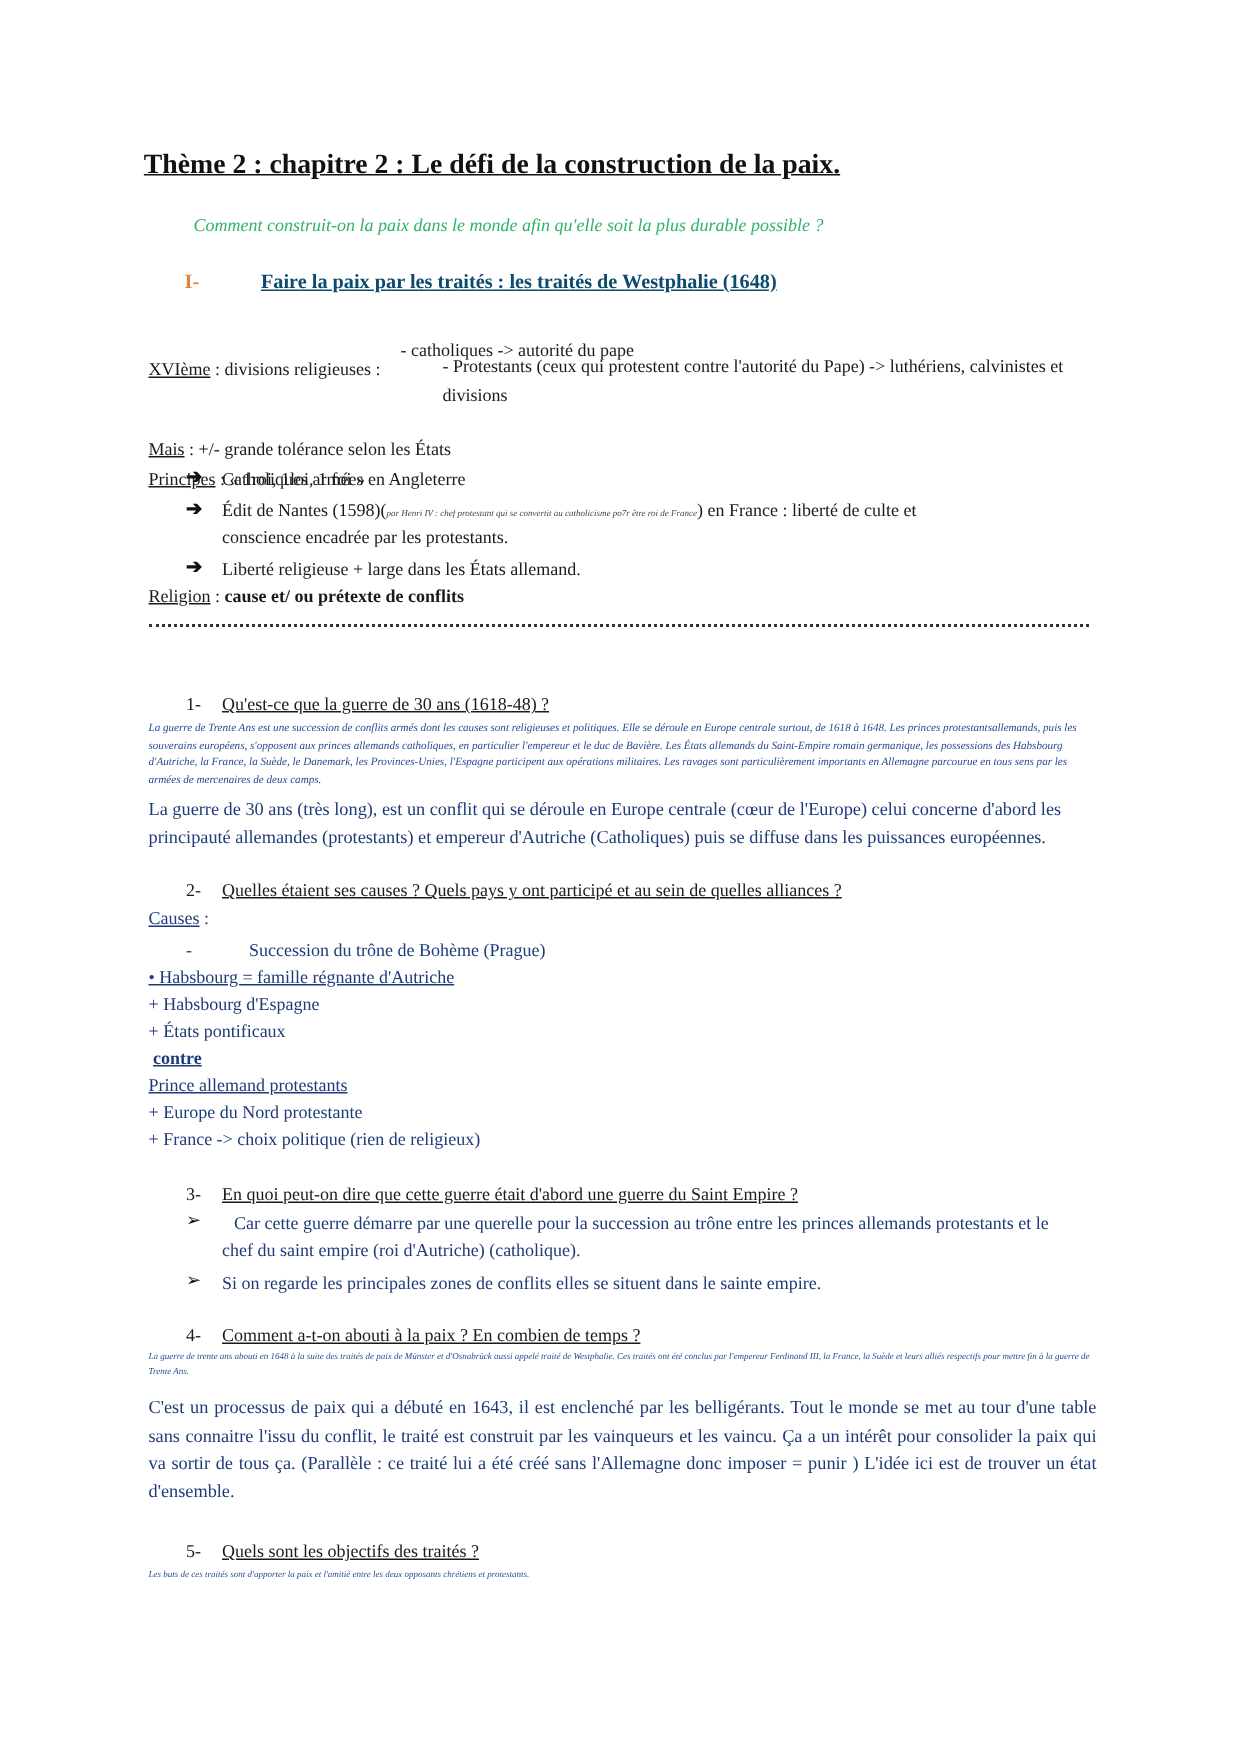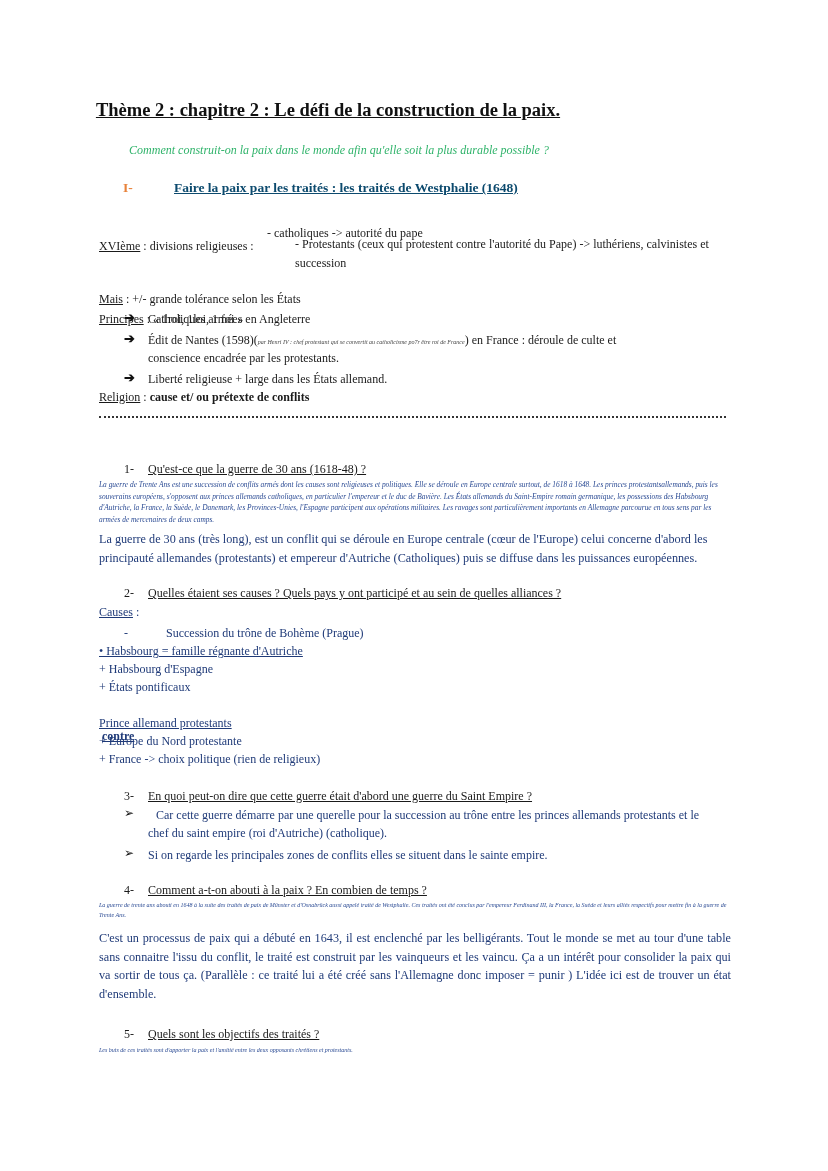--- a/index.html
+++ b/index.html
@@ -13,21 +13,21 @@
       font-size: 18.5px; font-weight: bold; text-decoration: underline; color: #111;
     }
     .subtitle {
       left: 0; width: 678px; text-align: center; top: 143px;
       font-size: 12px; font-style: italic; color: #2fb36a;
     }
     .sec-num { left: 123px; top: 180px; font-size: 13.5px; font-weight: bold; color: #e8823a; }
     .sec-title { left: 174px; top: 180px; font-size: 13.5px; font-weight: bold; color: #0c4a6e; text-decoration: underline; }
     .t12 { font-size: 12px; color: #1a1a1a; }
     .u { text-decoration: underline; }
-    .b { font-weight: bold; margin-top: 31px; }
+    .b { font-weight: bold; }
     .arrow { font-size: 13px; font-weight: bold; color: #111; }
     .tiny-it { font-size: 6px; font-style: italic; color: #444; }
     .dots {
       left: 99px; top: 413px; width: 627px; height: 3px;
       border-bottom: 2px dotted #333;
     }
     .q { font-size: 12px; color: #1a1a1a; }
     .q .qt { text-decoration: underline; }
     .small-it { font-size: 7.4px; font-style: italic; color: #2a4a93; line-height: 11.5px; white-space: normal; }
     .tiny-blue-it { font-size: 6px; font-style: italic; color: #2a4a93; line-height: 10px; white-space: normal; }
@@ -41,35 +41,35 @@
 <div class="abs title">Thème 2 : chapitre 2 : Le défi de la construction de la paix.</div>
 <div class="abs subtitle">Comment construit-on la paix dans le monde afin qu'elle soit la plus durable possible ?</div>
 <div class="abs sec-num">I-</div>
 <div class="abs sec-title">Faire la paix par les traités : les traités de Westphalie (1648)</div>
 
 <div class="abs t12" style="left:99px; top:219px;margin-top:20px;">
   <span class="u">XVIème</span><span> : divisions religieuses :</span>
 </div>
 <div class="abs t12" style="left:267px; top:226px;">- catholiques -&gt; autorité du pape</div>
 <div class="abs t12" style="left:295px; top:237px;">- Protestants (ceux qui protestent contre l'autorité du Pape) -&gt; luthériens, calvinistes et</div>
-<div class="abs t12" style="left:295px; top:256px;">succession</div>
+<div class="abs t12" style="left:295px; top:256px;">divisions</div>
 
 <div class="abs t12" style="left:99px; top:274px;margin-top:38px;">
   <span class="u">Principes</span><span> : « 1roi, 1loi, 1 foi »</span>
 </div>
 <div class="abs t12" style="left:99px; top:292px;">
   <span class="u">Mais</span><span> : +/- grande tolérance selon les États</span>
 </div>
 
 <div class="abs arrow" style="left:124px; top:310px;">➔</div>
 <div class="abs t12" style="left:148px; top:312px;">Catholiques armées en Angleterre</div>
 
 <div class="abs arrow" style="left:124px; top:331px;">➔</div>
 <div class="abs t12" style="left:148px; top:333px;">
-  <span>Édit de Nantes (1598)(</span><span class="tiny-it">par Henri IV : chef protestant qui se convertit au catholicisme po7r être roi de France</span><span>) en France : déroule de culte et</span>
+  <span>Édit de Nantes (1598)(</span><span class="tiny-it">par Henri IV : chef protestant qui se convertit au catholicisme po7r être roi de France</span><span>) en France : liberté de culte et</span>
 </div>
 <div class="abs t12" style="left:148px; top:351px;">conscience encadrée par les protestants.</div>
 
 <div class="abs arrow" style="left:124px; top:370px;">➔</div>
 <div class="abs t12" style="left:148px; top:372px;">Liberté religieuse + large dans les États allemand.</div>
 
 <div class="abs t12" style="left:99px; top:390px;">
   <span class="u">Religion</span><span> : </span><span class="b">cause et/ ou prétexte de conflits</span>
 </div>
 <div class="abs dots"></div>

